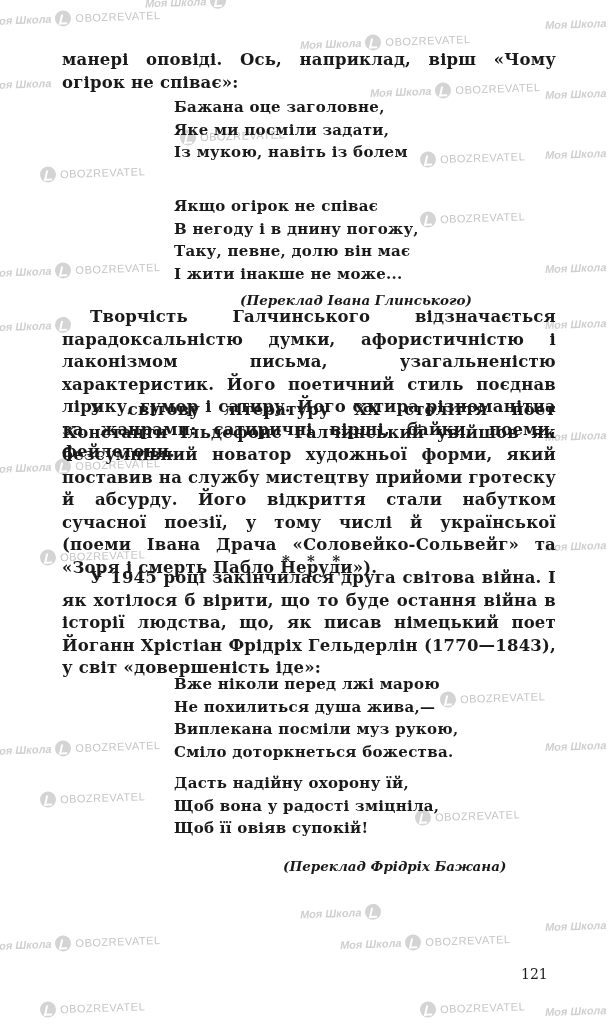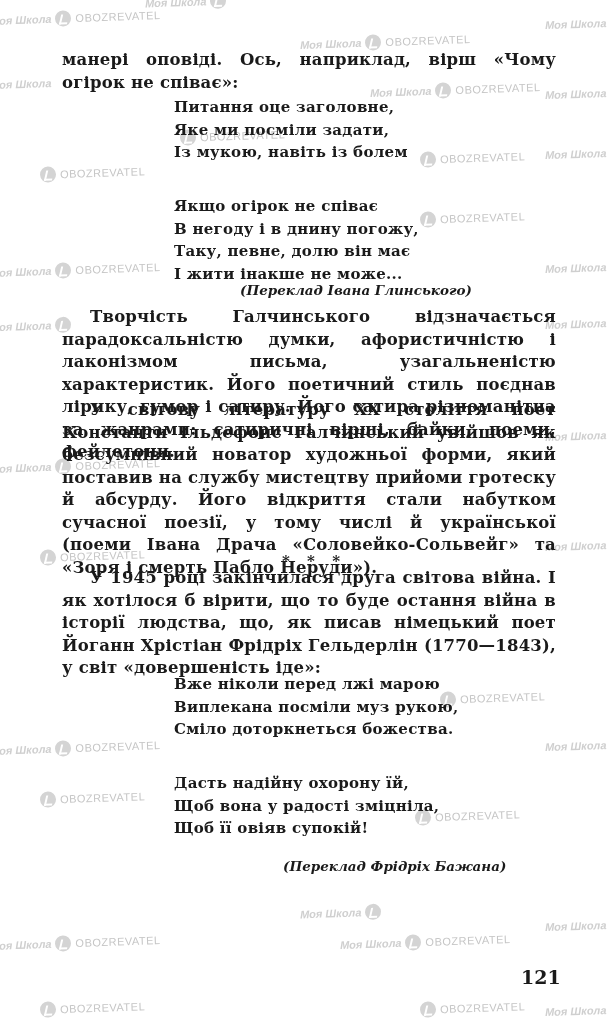--- a/index.html
+++ b/index.html
@@ -42,21 +42,21 @@
   .verse .line { display: block; white-space: nowrap; }
   .attrib {
     position: absolute; font-style: italic; font-weight: bold; font-size: 13.5px;
     white-space: nowrap;
   }
   .stars {
     position: absolute; left: 282px; top: 552px; font-size: 15px; font-weight: bold;
     letter-spacing: 6px;
   }
   .pagenum {
-    position: absolute; left: 521px; top: 966px; font-size: 19px; font-weight: bold;
+    position: absolute; left: 521px; top: 966px; font-size: 14px; font-weight: normal;
   }
 </style>
 </head>
 <body>
 
 <div class="wm-layer">
   <div class="wm" style="left:-10px;top:10px">
       <span class="school">Моя Школа</span>
       <span class="logo"></span>
       <span class="brand">OBOZREVATEL</span>
@@ -183,50 +183,51 @@
     </div>
 </div>
 
 <div class="page">
 
   <div class="prose" style="top:49px">
     <p>манері оповіді. Ось, наприклад, вірш «Чому огірок не співає»:</p>
   </div>
 
   <div class="verse" style="top:96px">
-    <span class="line">Питання оце заголовне,</span>
+    <span class="line">Бажана оце заголовне,</span>
     <span class="line">Яке ми посміли задати,</span>
     <span class="line">Із мукою, навіть із болем</span>
   </div>
 
   <div class="verse" style="top:195px">
     <span class="line">Якщо огірок не співає</span>
     <span class="line">В негоду і в днину погожу,</span>
     <span class="line">Таку, певне, долю він має</span>
     <span class="line">І жити інакше не може...</span>
   </div>
 
-  <div class="attrib" style="left:240px;top:282px">(Переклад Івана Глинського)</div>
+  <div class="attrib" style="left:240px;top:292px">(Переклад Івана Глинського)</div>
 
   <div class="prose" style="top:306px">
     <p class="ind">Творчість Галчинського відзначається парадоксальністю думки, афористичністю і лаконізмом письма, узагальненістю характеристик. Його поетичний стиль поєднав лірику, гумор і сатиру. Його сатира різноманітна за жанрами: сатиричні вірші, байки, поеми, фейлетони.</p>
   </div>
 
   <div class="prose" style="top:399px">
     <p class="ind">У світову літературу XX століття поет Константи Ільдефонс Галчинський увійшов як безсумнівний новатор художньої форми, який поставив на службу мистецтву прийоми гротеску й абсурду. Його відкриття стали набутком сучасної поезії, у тому числі й української (поеми Івана Драча «Соловейко-Сольвейг» та «Зоря і смерть Пабло Неруди»).</p>
   </div>
 
   <div class="stars">* * *</div>
 
   <div class="prose" style="top:567px">
     <p class="ind">У 1945 році закінчилася друга світова війна. І як хотілося б вірити, що то буде остання війна в історії людства, що, як писав німецький поет Йоганн Хрістіан Фрідріх Гельдерлін (1770—1843), у світ «довершеність іде»:</p>
   </div>
 
   <div class="verse" style="top:673px">
     <span class="line">Вже ніколи перед лжі марою</span>
+    <span class="line">Не похилиться душа жива,—</span>
     <span class="line">Виплекана посміли муз рукою,</span>
     <span class="line">Сміло доторкнеться божества.</span>
   </div>
 
   <div class="verse" style="top:772px">
     <span class="line">Дасть надійну охорону їй,</span>
     <span class="line">Щоб вона у радості зміцніла,</span>
     <span class="line">Щоб її овіяв супокій!</span>
   </div>
 

